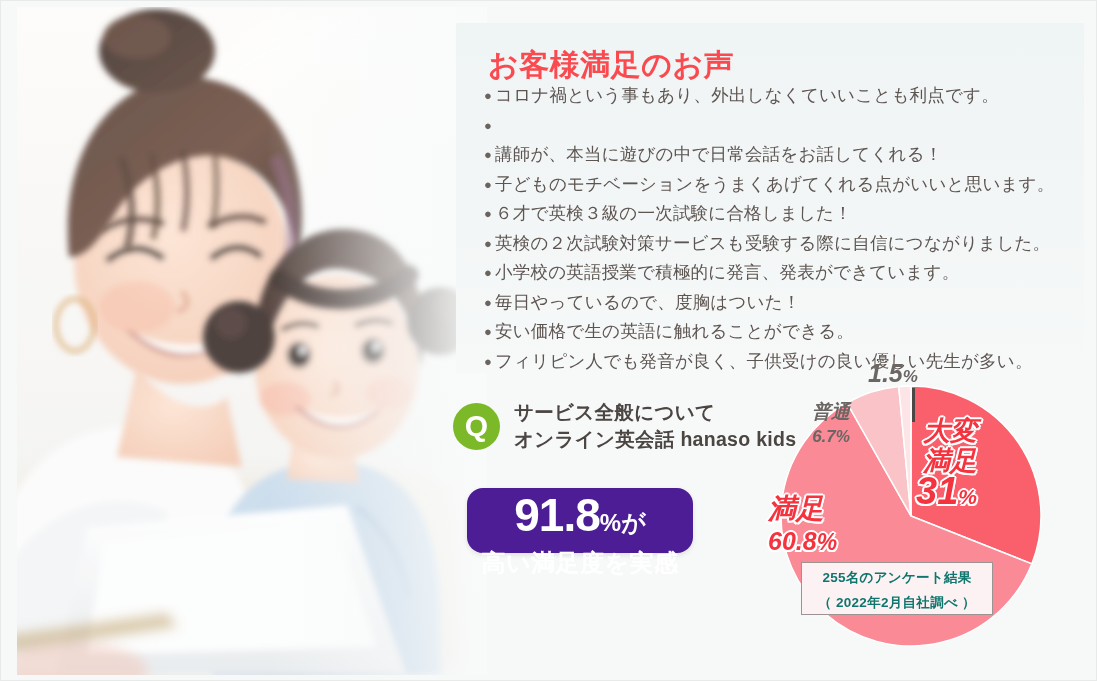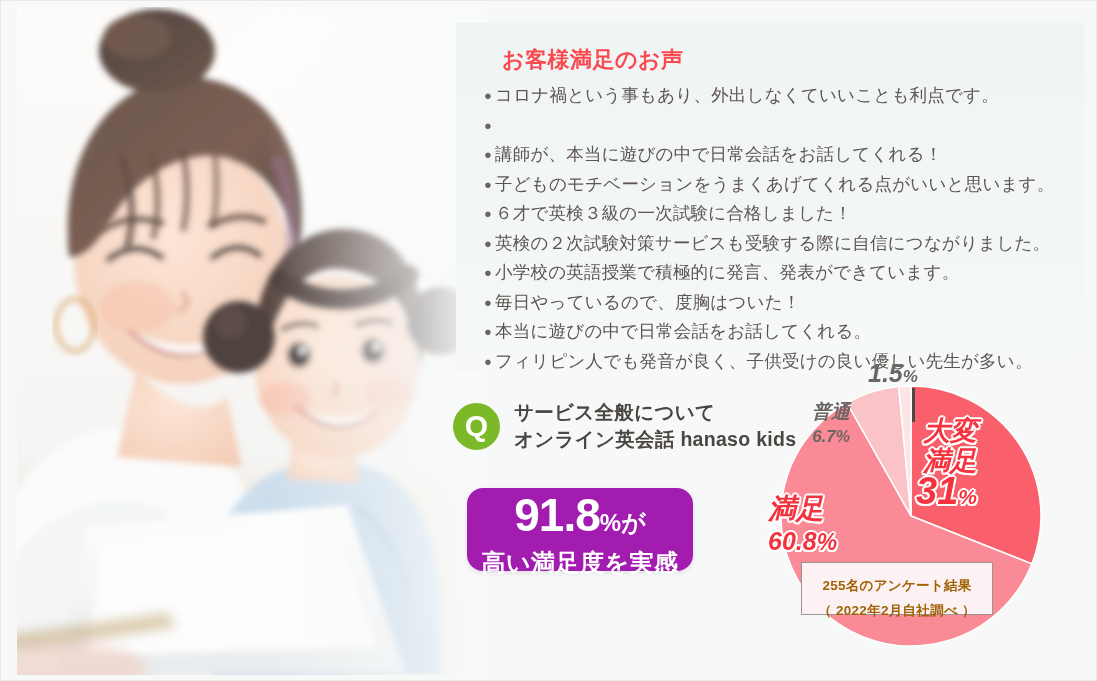--- a/index.html
+++ b/index.html
@@ -29,21 +29,21 @@
   }
 
   
   .panel{
     position:absolute;left:455px;top:22px;width:628px;height:350px;
     background:linear-gradient(to bottom,#eff4f4 0%,#f3f6f6 55%,#f7f9f9 100%);
     border-radius:2px;
   }
   .panel-title{
     position:absolute;left:487px;top:44px;
-    color:#fb4a4f;font-size:22px;font-weight:bold;letter-spacing:.5px;margin-left:14px;
+    color:#fb4a4f;font-size:30px;font-weight:bold;letter-spacing:.5px;
   }
   .bullets{
     position:absolute;left:483px;top:80px;width:600px;
   }
   .bullet{
     display:flex;align-items:flex-start;
     color:#5d5551;font-size:17.5px;line-height:29.5px;
     letter-spacing:.2px;white-space:nowrap;
   }
   .bullet .dot{
@@ -59,22 +59,22 @@
     color:#ffffff;font-size:30px;font-weight:bold;line-height:1;
     font-family:"Liberation Sans",sans-serif;
   }
   .qlabel{
     margin-left:14px;color:#4c4643;font-weight:bold;
     font-size:19.5px;line-height:27px;letter-spacing:.3px;white-space:nowrap;
   }
 
   
   .banner{
-    position:absolute;left:466px;top:487px;width:226px;height:83px;
-    background:#a21caf;border-radius:16px;
+    position:absolute;left:466px;top:487px;width:226px;height:65px;
+    background:#4c1d95;border-radius:16px;
     box-shadow:0 2px 5px rgba(0,0,0,.10);
     color:#ffffff;text-align:center;
   }
   .banner-top{
     margin-top:3px;font-weight:bold;line-height:48px;white-space:nowrap;
   }
   .banner-big{font-size:46px;letter-spacing:-1px;}
   .banner-pct{font-size:24px;}
   .banner-ga{font-size:24px;}
   .banner-bot{
@@ -117,22 +117,22 @@
   #lbl-small .pct{font-size:17px;}
 
   .leader{
     position:absolute;left:166px;top:27px;width:3px;height:34px;background:#4a4744;
   }
 
   
   .note{
     position:absolute;left:800px;top:561px;width:192px;height:53px;
     background:#fdf2f3;border:1.5px solid #9a9593;
-    text-align:center;color:#a16207;
-    font-size:13.5px;font-weight:bold;line-height:25px;padding-top:10px;
+    text-align:center;color:#0f766e;
+    font-size:13.5px;font-weight:bold;line-height:25px;padding-top:2px;
     box-sizing:border-box;letter-spacing:.3px;
   }
 </style>
 </head>
 <body>
 
 <div class="canvas">
 
   <div class="photo">
     <svg viewBox="0 0 470 668" preserveAspectRatio="xMidYMid slice">
@@ -314,21 +314,21 @@
     <div class="bullet">
       <span class="dot">●</span>
       <span>小学校の英語授業で積極的に発言、発表ができています。</span>
     </div>
     <div class="bullet">
       <span class="dot">●</span>
       <span>毎日やっているので、度胸はついた！</span>
     </div>
     <div class="bullet">
       <span class="dot">●</span>
-      <span>本当に遊びの中で日常会話をお話してくれる。</span>
+      <span>安い価格で生の英語に触れることができる。</span>
     </div>
     <div class="bullet">
       <span class="dot">●</span>
       <span>フィリピン人でも発音が良く、子供受けの良い優しい先生が多い。</span>
     </div>
   </div>
 
   <div class="qrow">
     <div class="qbadge">Q</div>
     <div class="qlabel">

